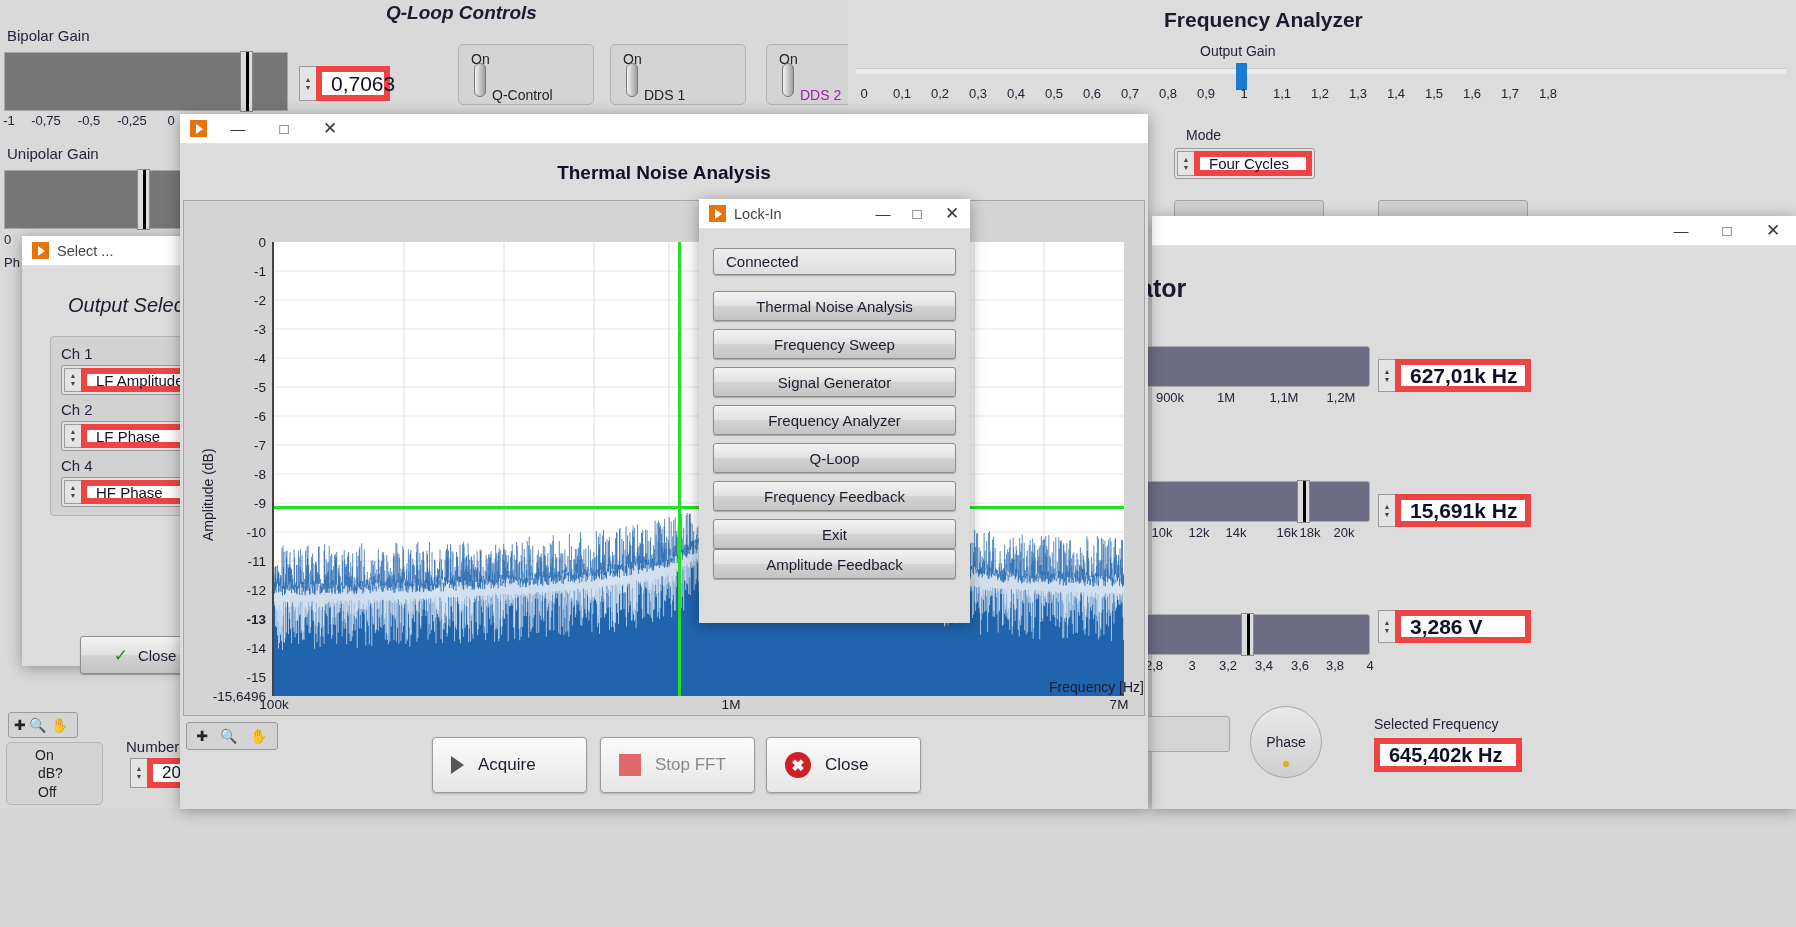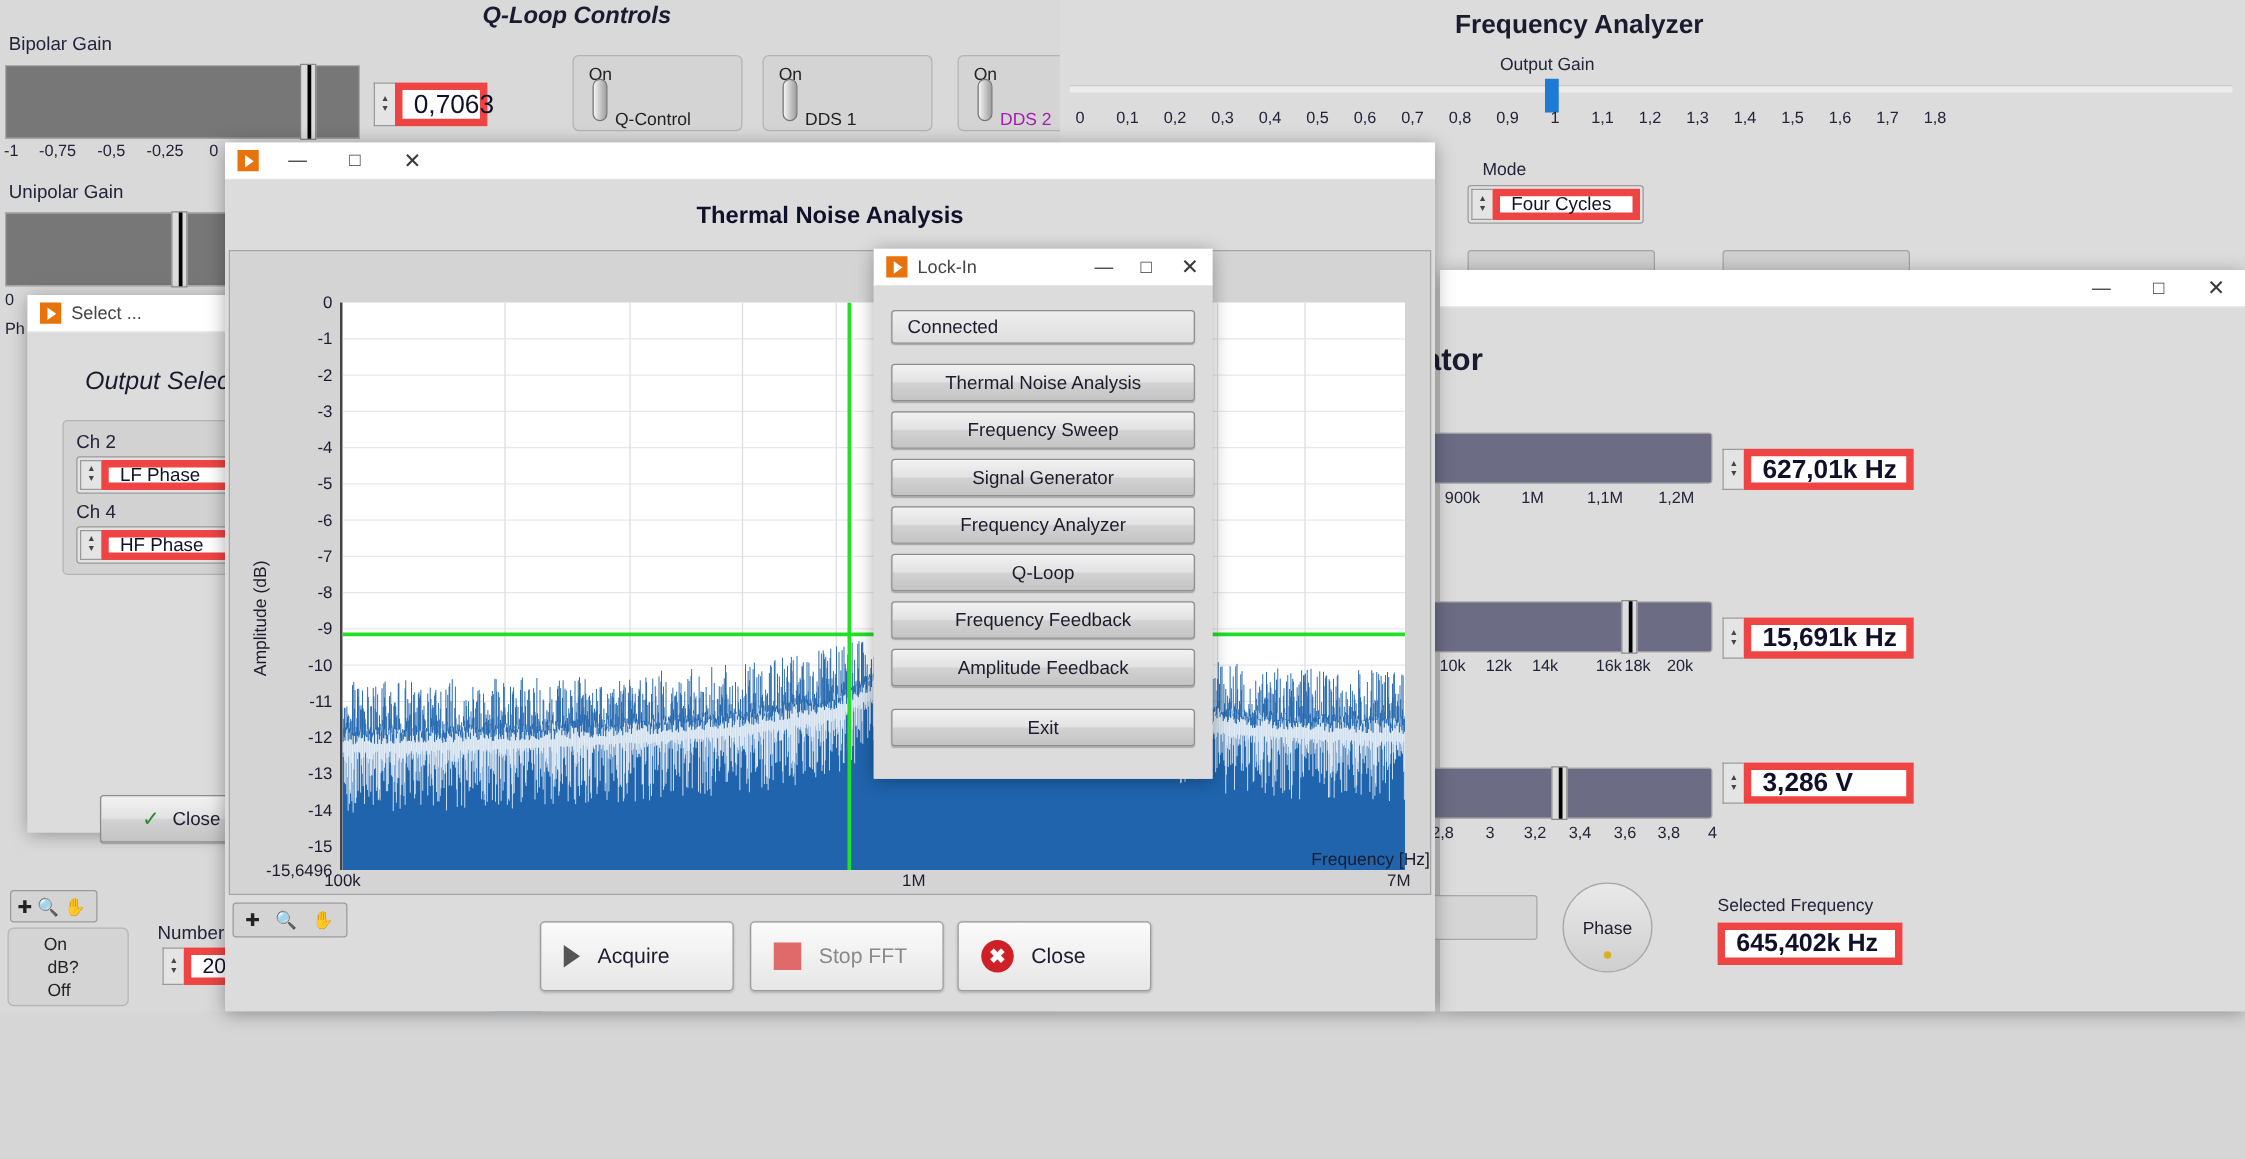--- a/index.html
+++ b/index.html
@@ -342,20 +342,30 @@
       <div class="win-title">Select ...</div>
       <div class="win-btns">
         <div class="win-btn">—</div>
       </div>
     </div>
     <div style="position:absolute;left:0;top:30px;right:0;bottom:0;background:#dcdcdc;">
       <div class="lv-title" style="position:absolute;left:46px;top:28px;font-size:20px;font-weight:normal;">Output Select</div>
 
       <div style="position:absolute;left:28px;top:70px;width:230px;background:#d2d2d2;border:1px solid #b4b4b4;border-radius:4px;padding:8px 10px;">
         <div style="margin-bottom:6px;">
+          <div class="lv-label">Ch 1</div>
+          <div style="display:flex;height:30px;margin-top:3px;border:1px solid #9a9a9a;background:#e2e2e2;border-radius:3px;padding:2px;">
+            <div class="spin">
+              <span>▲</span>
+              <span>▼</span>
+            </div>
+            <div class="num-box" style="width:140px;font-size:15px;">LF Amplitude</div>
+          </div>
+        </div>
+        <div style="margin-bottom:6px;">
           <div class="lv-label">Ch 2</div>
           <div style="display:flex;height:30px;margin-top:3px;border:1px solid #9a9a9a;background:#e2e2e2;border-radius:3px;padding:2px;">
             <div class="spin">
               <span>▲</span>
               <span>▼</span>
             </div>
             <div class="num-box" style="width:140px;font-size:15px;">LF Phase</div>
           </div>
         </div>
         <div>
@@ -400,21 +410,21 @@
           <div class="ylab" style="top:128px;">-3</div>
           <div class="ylab" style="top:157px;">-4</div>
           <div class="ylab" style="top:186px;">-5</div>
           <div class="ylab" style="top:215px;">-6</div>
           <div class="ylab" style="top:244px;">-7</div>
           <div class="ylab" style="top:273px;">-8</div>
           <div class="ylab" style="top:302px;">-9</div>
           <div class="ylab" style="top:331px;">-10</div>
           <div class="ylab" style="top:360px;">-11</div>
           <div class="ylab" style="top:389px;">-12</div>
-          <div class="ylab" style="top:418px;">-13</div>
+          <div class="ylab" style="top:418px;font-weight:bold;">-13</div>
           <div class="ylab" style="top:447px;">-14</div>
           <div class="ylab" style="top:476px;">-15</div>
           <div class="ylab" style="top:495px;">-15,6496</div>
         </div>
 
         <div class="plot" style="left:88px;top:41px;width:852px;height:454px;border-left:2px solid #444;">
           <svg width="852" height="454" viewBox="0 0 852 454" preserveAspectRatio="none" style="display:block;">
             <g>
               <line x1="0" y1="29" x2="852" y2="29" stroke="#e8e8e8" stroke-width="1"></line>
               <line x1="0" y1="58" x2="852" y2="58" stroke="#e8e8e8" stroke-width="1"></line>
@@ -491,18 +501,18 @@
     </div>
     <div style="position:absolute;left:0;top:30px;right:0;bottom:0;background:#dcdcdc;padding:19px 14px 0;">
       <div class="btn ro" style="height:27px;margin-bottom:16px;">Connected</div>
 
       <div class="btn" style="height:30px;margin-bottom:8px;">Thermal Noise Analysis</div>
       <div class="btn" style="height:30px;margin-bottom:8px;">Frequency Sweep</div>
       <div class="btn" style="height:30px;margin-bottom:8px;">Signal Generator</div>
       <div class="btn" style="height:30px;margin-bottom:8px;">Frequency Analyzer</div>
       <div class="btn" style="height:30px;margin-bottom:8px;">Q-Loop</div>
       <div class="btn" style="height:30px;margin-bottom:8px;">Frequency Feedback</div>
+      <div class="btn" style="height:30px;">Exit</div>
       <div class="btn" style="height:30px;margin-bottom:18px;">Amplitude Feedback</div>
-      <div class="btn" style="height:30px;">Exit</div>
     </div>
   </div>
 
 </div>
 
 </body></html>

